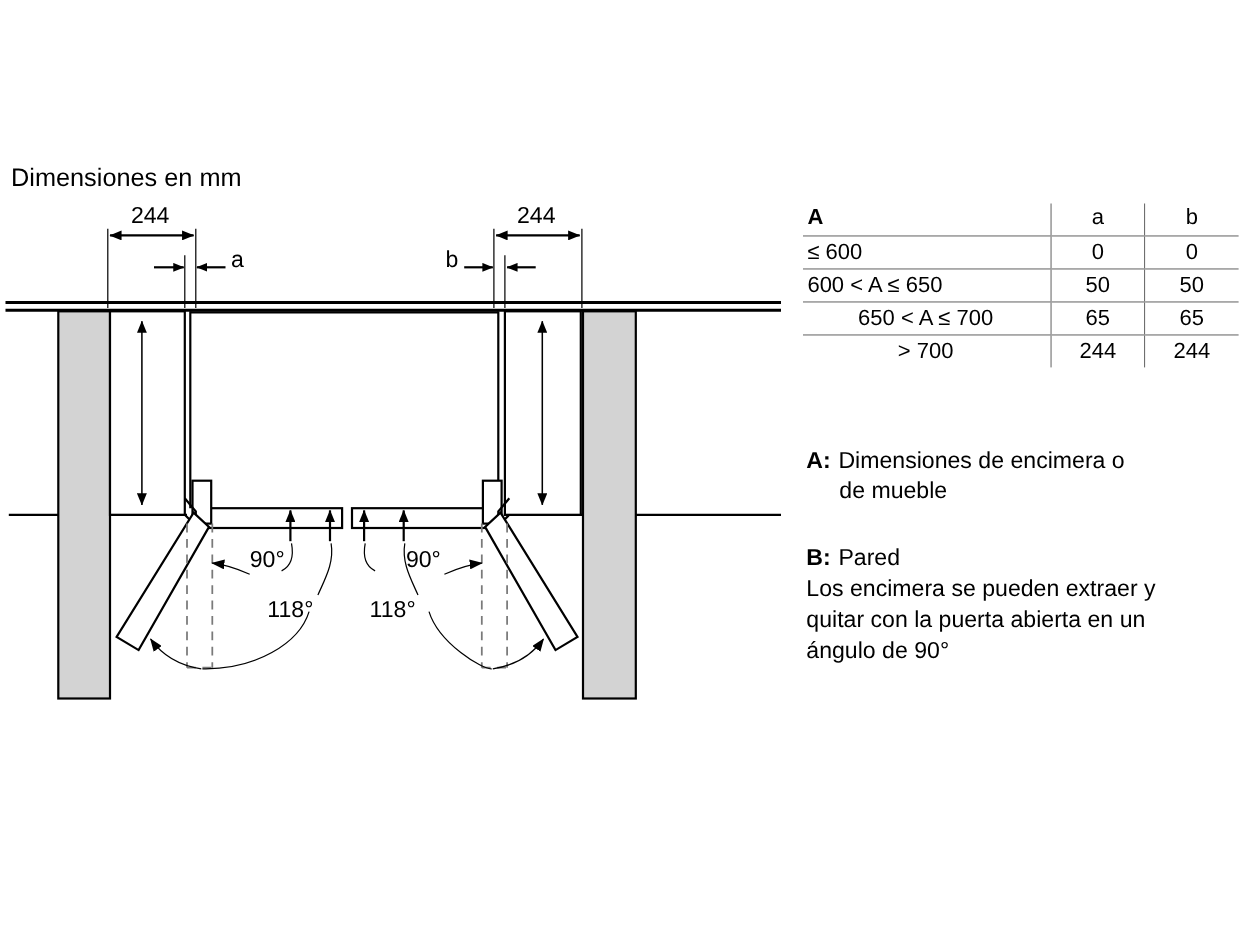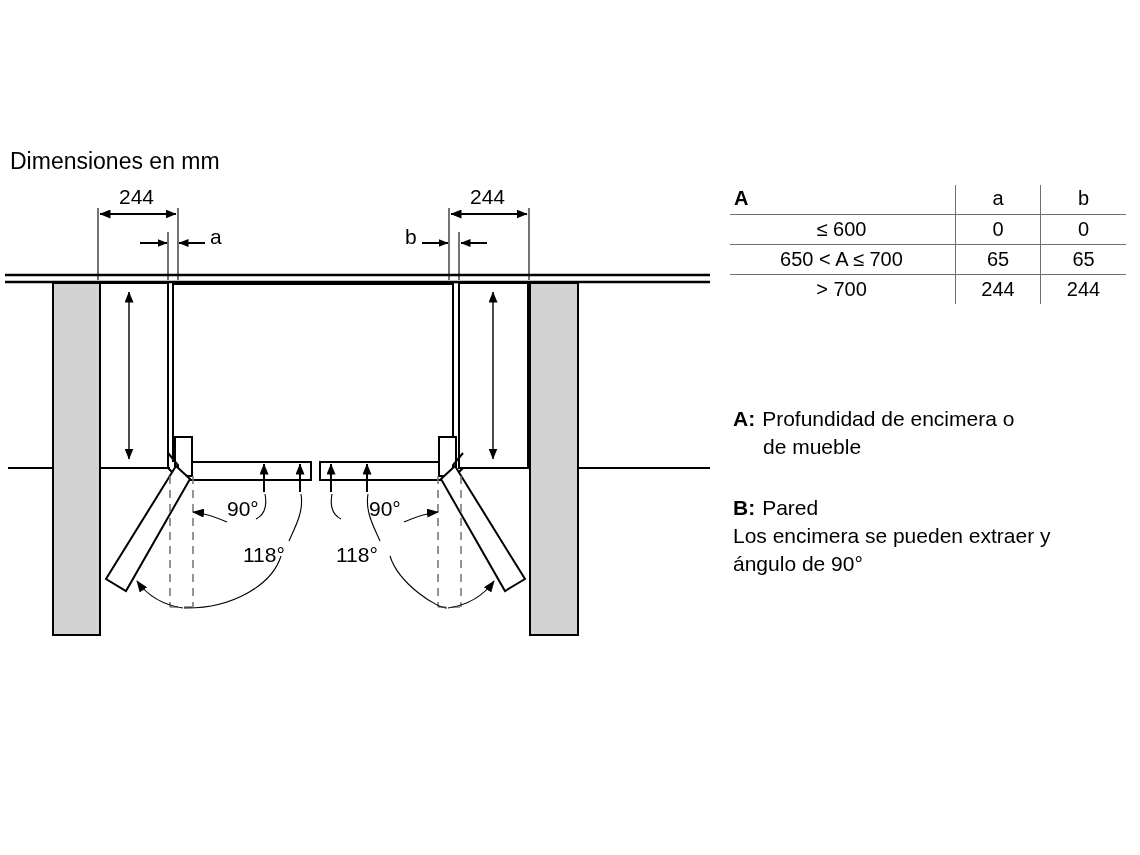--- a/index.html
+++ b/index.html
@@ -45,52 +45,58 @@
     <table style="border-collapse:collapse;width:360px;font-size:20px;table-layout:fixed;">
       <thead>
         <tr>
           <th style="text-align:left;font-weight:bold;padding:2px 6px 4px 4px;width:215px;border-bottom:1.6px solid #6f6f6f;">A</th>
           <th style="text-align:center;font-weight:normal;padding:2px 6px 4px 6px;width:72px;border-bottom:1.6px solid #6f6f6f;border-left:1.6px solid #6f6f6f;">a</th>
           <th style="text-align:center;font-weight:normal;padding:2px 6px 4px 6px;width:73px;border-bottom:1.6px solid #6f6f6f;border-left:1.6px solid #6f6f6f;">b</th>
         </tr>
       </thead>
       <tbody>
         <tr>
-          <td style="text-align:center;padding:3px 6px 3px 4px;border-bottom:1.6px solid #6f6f6f;">≤ 600</td>
+          <td style="text-align:left;padding:3px 6px 3px 4px;border-bottom:1.6px solid #6f6f6f;">≤ 600</td>
           <td style="text-align:center;padding:3px 6px;border-bottom:1.6px solid #6f6f6f;border-left:1.6px solid #6f6f6f;">0</td>
           <td style="text-align:center;padding:3px 6px;border-bottom:1.6px solid #6f6f6f;border-left:1.6px solid #6f6f6f;">0</td>
+        </tr>
+        <tr>
+          <td style="text-align:left;padding:3px 6px 3px 4px;border-bottom:1.6px solid #6f6f6f;">600 &lt; A ≤ 650</td>
+          <td style="text-align:center;padding:3px 6px;border-bottom:1.6px solid #6f6f6f;border-left:1.6px solid #6f6f6f;">50</td>
+          <td style="text-align:center;padding:3px 6px;border-bottom:1.6px solid #6f6f6f;border-left:1.6px solid #6f6f6f;">50</td>
         </tr>
         <tr>
           <td style="text-align:center;padding:3px 6px 3px 4px;border-bottom:1.6px solid #6f6f6f;">650 &lt; A ≤ 700</td>
           <td style="text-align:center;padding:3px 6px;border-bottom:1.6px solid #6f6f6f;border-left:1.6px solid #6f6f6f;">65</td>
           <td style="text-align:center;padding:3px 6px;border-bottom:1.6px solid #6f6f6f;border-left:1.6px solid #6f6f6f;">65</td>
         </tr>
         <tr>
           <td style="text-align:center;padding:3px 6px 3px 4px;">&gt; 700</td>
           <td style="text-align:center;padding:3px 6px;border-left:1.6px solid #6f6f6f;">244</td>
           <td style="text-align:center;padding:3px 6px;border-left:1.6px solid #6f6f6f;">244</td>
         </tr>
       </tbody>
     </table>
   </div>
 
   <div style="position:absolute;left:733px;top:405px;width:380px;font-size:21px;line-height:28px;">
     <div style="display:flex;align-items:flex-start;">
       <span style="font-weight:bold;margin-right:7px;">A:</span>
-      <span>Profundidad de encimera o</span>
+      <span>Dimensiones de encimera o</span>
     </div>
     <div style="margin-left:30px;">de mueble</div>
   </div>
 
   <div style="position:absolute;left:733px;top:494px;width:390px;font-size:21px;line-height:28px;">
     <div style="display:flex;align-items:flex-start;">
       <span style="font-weight:bold;margin-right:7px;">B:</span>
       <span>Pared</span>
     </div>
     <div>Los encimera se pueden extraer y</div>
+    <div>quitar con la puerta abierta en un</div>
     <div>ángulo de 90°</div>
   </div>
 
   <svg class="layer" viewBox="0 0 1140 855">
     <defs>
       <marker id="arrFull" markerWidth="11" markerHeight="9" refX="10.5" refY="4.5" orient="auto" markerUnits="userSpaceOnUse">
         <path d="M0,0 L11,4.5 L0,9 Z" fill="#000"></path>
       </marker>
       <marker id="arrFullStart" markerWidth="11" markerHeight="9" refX="0.5" refY="4.5" orient="auto" markerUnits="userSpaceOnUse">
         <path d="M11,0 L0,4.5 L11,9 Z" fill="#000"></path>

